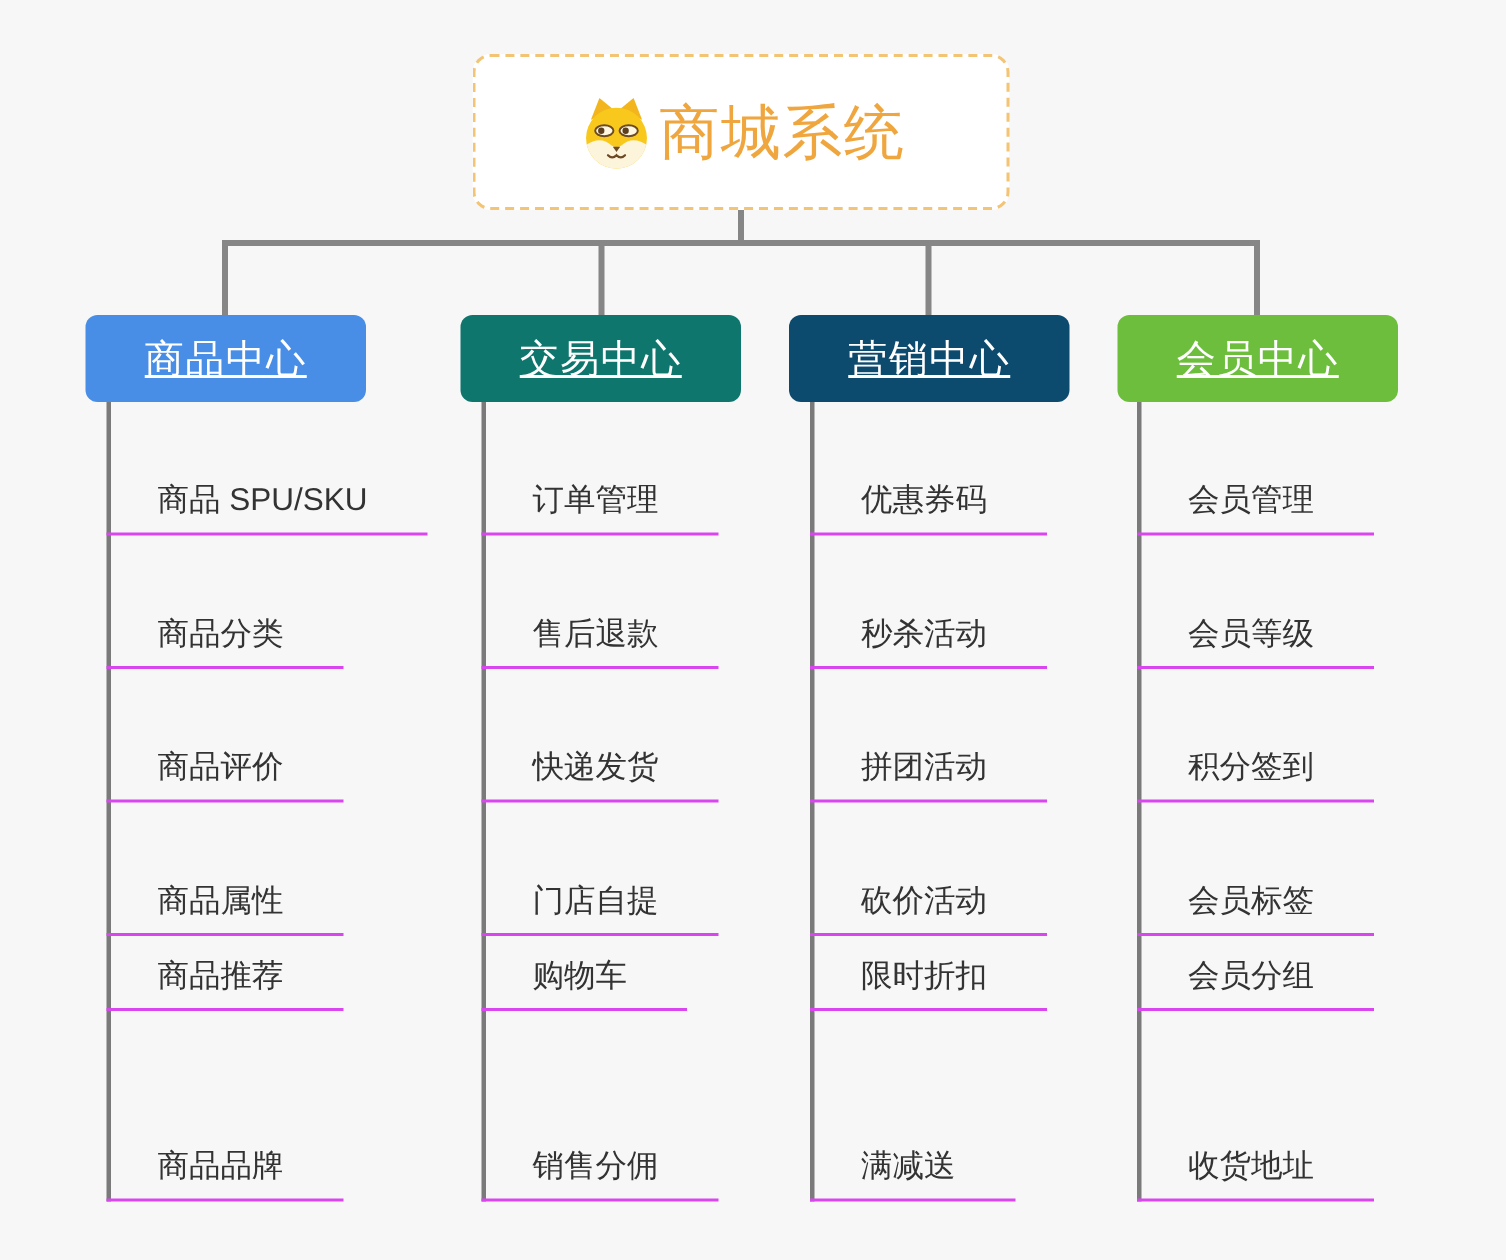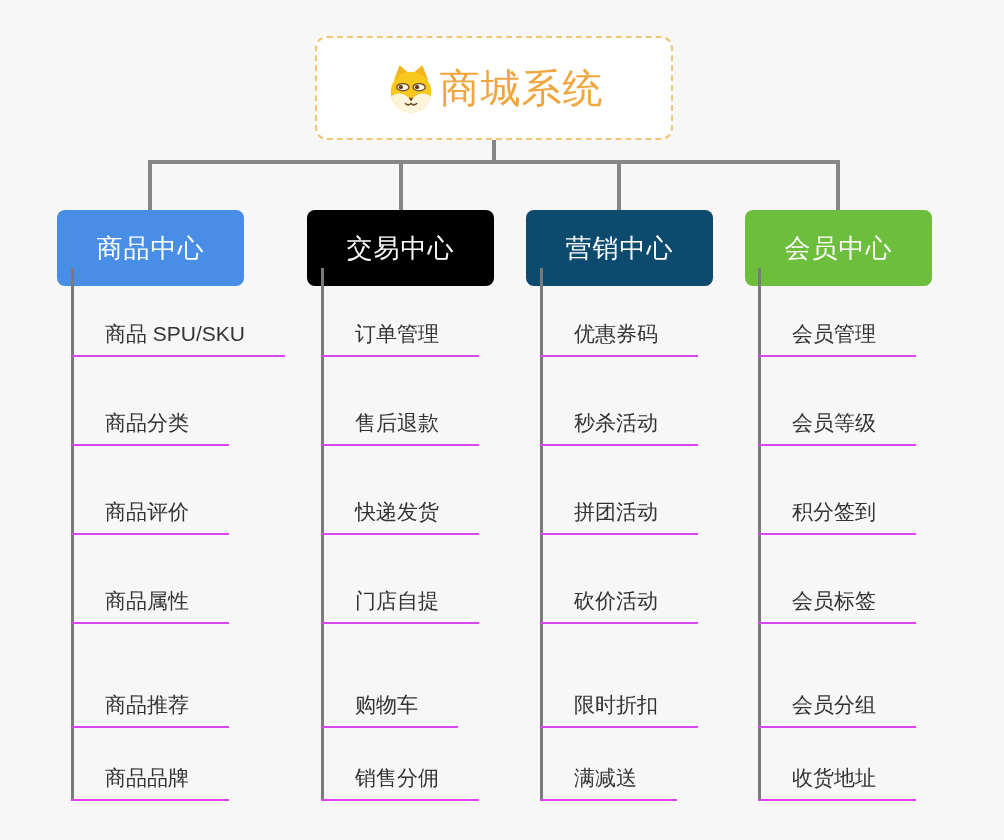--- a/index.html
+++ b/index.html
@@ -13,34 +13,34 @@
   .dog{width:52px;height:54px;flex:0 0 auto;}
 
   
   .conn{position:absolute;background:#868686;}
   .conn.stub{left:492px;top:140px;width:4px;height:22px;}
   .conn.hbar{left:148px;top:160px;width:692px;height:4px;border-radius:2px;}
   .conn.drop{top:160px;width:4px;height:50px;}
   .drop-0{left:148px;} .drop-1{left:399px;} .drop-2{left:617px;} .drop-3{left:836px;}
 
   
-  .branch-box{position:absolute;top:210px;width:187px;height:76px;border-radius:8px;
+  .branch-box{position:absolute;top:210px;width:187px;height:58px;border-radius:8px;
     display:flex;align-items:center;justify-content:center;
-    color:#ffffff;font-size:26px;letter-spacing:1px;white-space:nowrap;}
+    color:#ffffff;font-size:26px;letter-spacing:1px;white-space:nowrap;text-decoration:underline;}
   .bx-0{left:57px;} .bx-1{left:307px;} .bx-2{left:526px;} .bx-3{left:745px;}
 
   
   .vline{position:absolute;top:268px;width:3px;height:533px;background:#7a7a7a;}
   .vl-0{left:71px;} .vl-1{left:321px;} .vl-2{left:540px;} .vl-3{left:758px;}
 
   
   .leaf{position:absolute;font-size:21px;color:#333333;white-space:nowrap;line-height:26px;
     padding:0 40px 8px 34px;border-bottom:2px solid #d946ef;}
   .c0{left:71px;} .c1{left:321px;} .c2{left:540px;} .c3{left:758px;}
-  .r0{top:321px;} .r1{top:410px;} .r2{top:499px;} .r3{top:588px;} .r4{top:692px;} .r5{top:765px;}
+  .r0{top:321px;} .r1{top:410px;} .r2{top:499px;} .r3{top:588px;} .r4{top:638px;} .r5{top:765px;}
 </style>
 </head>
 <body>
 
 <div class="canvas">
 
   <div class="root-node">
     <svg class="dog" viewBox="0 0 64 64" aria-hidden="true">
       <polygon points="11,22 18,4 30,14" fill="#F2B51D"></polygon>
       <polygon points="53,22 46,4 34,14" fill="#F2B51D"></polygon>
@@ -68,21 +68,21 @@
 
   <div class="branch-box bx-0" style="background-color: rgb(72, 142, 230);">商品中心</div>
   <div class="vline vl-0"></div>
   <div class="leaf c0 r0">商品 SPU/SKU</div>
   <div class="leaf c0 r2">商品评价</div>
   <div class="leaf c0 r1">商品分类</div>
   <div class="leaf c0 r3">商品属性</div>
   <div class="leaf c0 r4">商品推荐</div>
   <div class="leaf c0 r5">商品品牌</div>
 
-  <div class="branch-box bx-1" style="background-color: #000000;">交易中心</div>
+  <div class="branch-box bx-1" style="background-color: #0f766e;">交易中心</div>
   <div class="vline vl-1"></div>
   <div class="leaf c1 r0">订单管理</div>
   <div class="leaf c1 r1">售后退款</div>
   <div class="leaf c1 r2">快递发货</div>
   <div class="leaf c1 r3">门店自提</div>
   <div class="leaf c1 r4">购物车</div>
   <div class="leaf c1 r5">销售分佣</div>
 
   <div class="branch-box bx-2" style="background-color: #0c4a6e;">营销中心</div>
   <div class="vline vl-2"></div>

